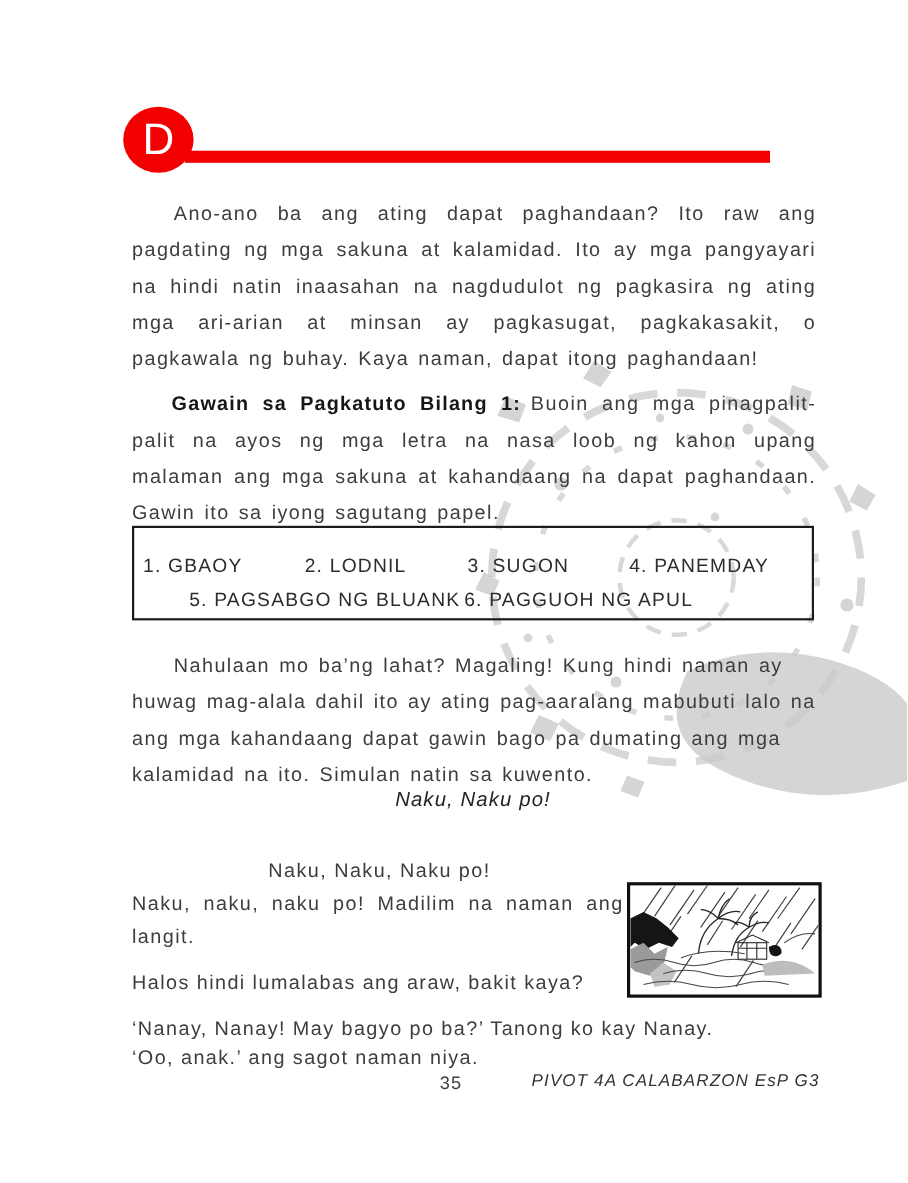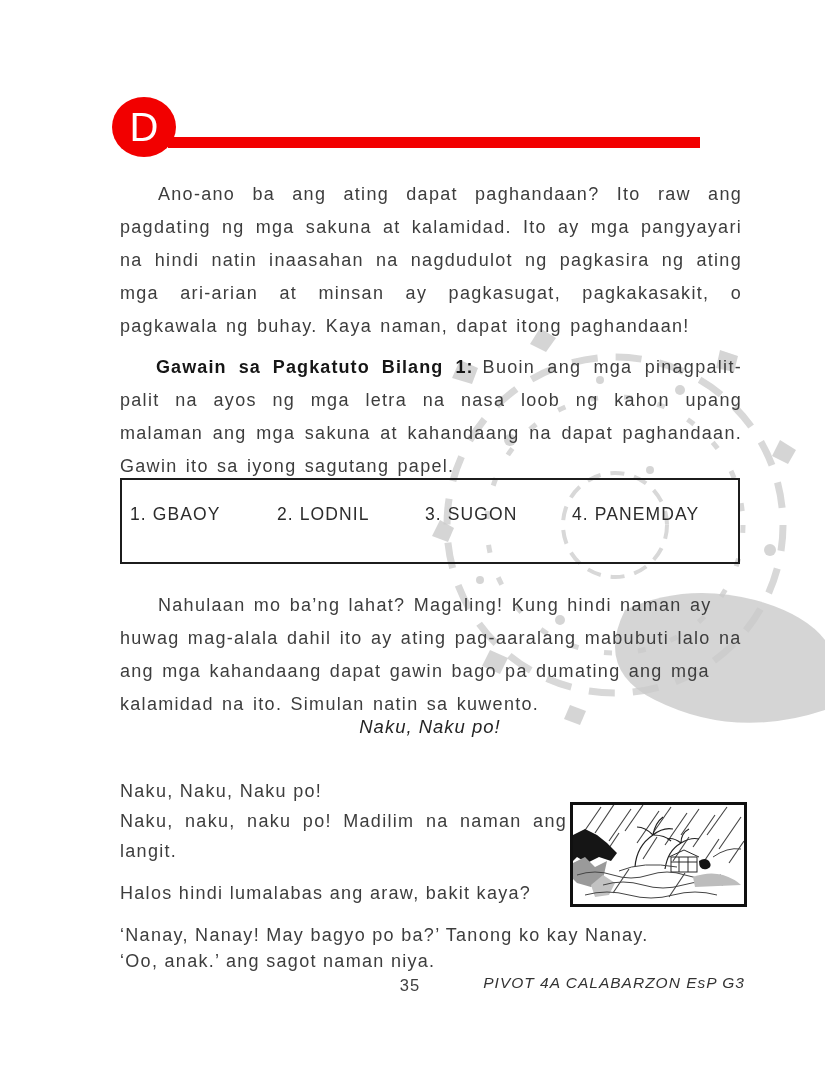--- a/index.html
+++ b/index.html
@@ -32,21 +32,21 @@
   .word-box span{position:absolute;font-size:17.5px;letter-spacing:1.1px;color:#2c2c2c;white-space:nowrap;margin-top:15px;}
   .wb-1{left:8px;top:9px;}   .wb-2{left:155px;top:9px;}
   .wb-3{left:303px;top:9px;} .wb-4{left:450px;top:9px;}
   .wb-5{left:50px;top:40px;} .wb-6{left:300px;top:40px;}
   
   .story-title{
     left:120px;top:716px;width:620px;text-align:center;font-size:18.5px;
     font-weight:normal;font-style:italic;letter-spacing:1px;color:#242424;z-index:2;
   }
   .story-line{left:120px;font-size:18px;letter-spacing:1.3px;line-height:30px;z-index:2;}
-  .sl-a{top:776px;width:450px;}
+  .sl-a{top:776px;width:450px;text-align:center;}
   .sl-b{top:806px;width:447px;text-align:justify;word-spacing:2px;}
   .sl-c{top:878px;width:520px;}
   .sl-d{top:922px;width:560px;line-height:26px;}
   .sl-e{top:948px;width:560px;line-height:26px;}
   
   .pic-frame{
     left:570px;top:802px;width:171px;height:99px;border:3px solid #101010;background:#ffffff;z-index:3;
   }
   
   .page-num{left:100px;top:976px;width:620px;text-align:center;font-size:16.5px;color:#404040;letter-spacing:1px;z-index:2;}
@@ -85,20 +85,22 @@
 
 <p class="abs para p1 indent">Ano-ano ba ang ating dapat paghandaan? Ito raw ang pagdating ng mga sakuna at kalamidad. Ito ay mga pangyayari na hindi natin inaasahan na nagdudulot ng pagkasira ng ating mga ari-arian at minsan ay pagkasugat, pagkakasakit, o pagkawala ng buhay. Kaya naman, dapat itong paghandaan!</p>
 
 <p class="abs para p2"><span class="lead">Gawain sa Pagkatuto Bilang 1:</span><span>Buoin ang mga pinagpalit-palit na ayos ng mga letra na nasa loob ng kahon upang malaman ang mga sakuna at kahandaang na dapat paghandaan. Gawin ito sa iyong sagutang papel.</span></p>
 
 <div class="abs word-box">
   <span class="wb-1">1. GBAOY</span>
   <span class="wb-2">2. LODNIL</span>
   <span class="wb-3">3. SUGON</span>
   <span class="wb-4">4. PANEMDAY</span>
+  <span class="wb-5">5. PAGSABGO NG BLUANK</span>
+  <span class="wb-6">6. PAGGUOH NG APUL</span>
 </div>
 
 <p class="abs para p3 indent">Nahulaan mo ba’ng lahat? Magaling! Kung hindi naman ay huwag mag-alala dahil ito ay ating pag-aaralang mabubuti lalo na ang mga kahandaang dapat gawin bago pa dumating ang mga kalamidad na ito. Simulan natin sa kuwento.</p>
 
 <div class="abs story-title">Naku, Naku po!</div>
 
 <div class="abs story-line sl-a">Naku, Naku, Naku po!</div>
 <div class="abs story-line sl-b">Naku, naku, naku po! Madilim na naman ang langit.</div>
 <div class="abs story-line sl-c">Halos hindi lumalabas ang araw, bakit kaya?</div>
 <div class="abs story-line sl-d">‘Nanay, Nanay! May bagyo po ba?’ Tanong ko kay Nanay.</div>

